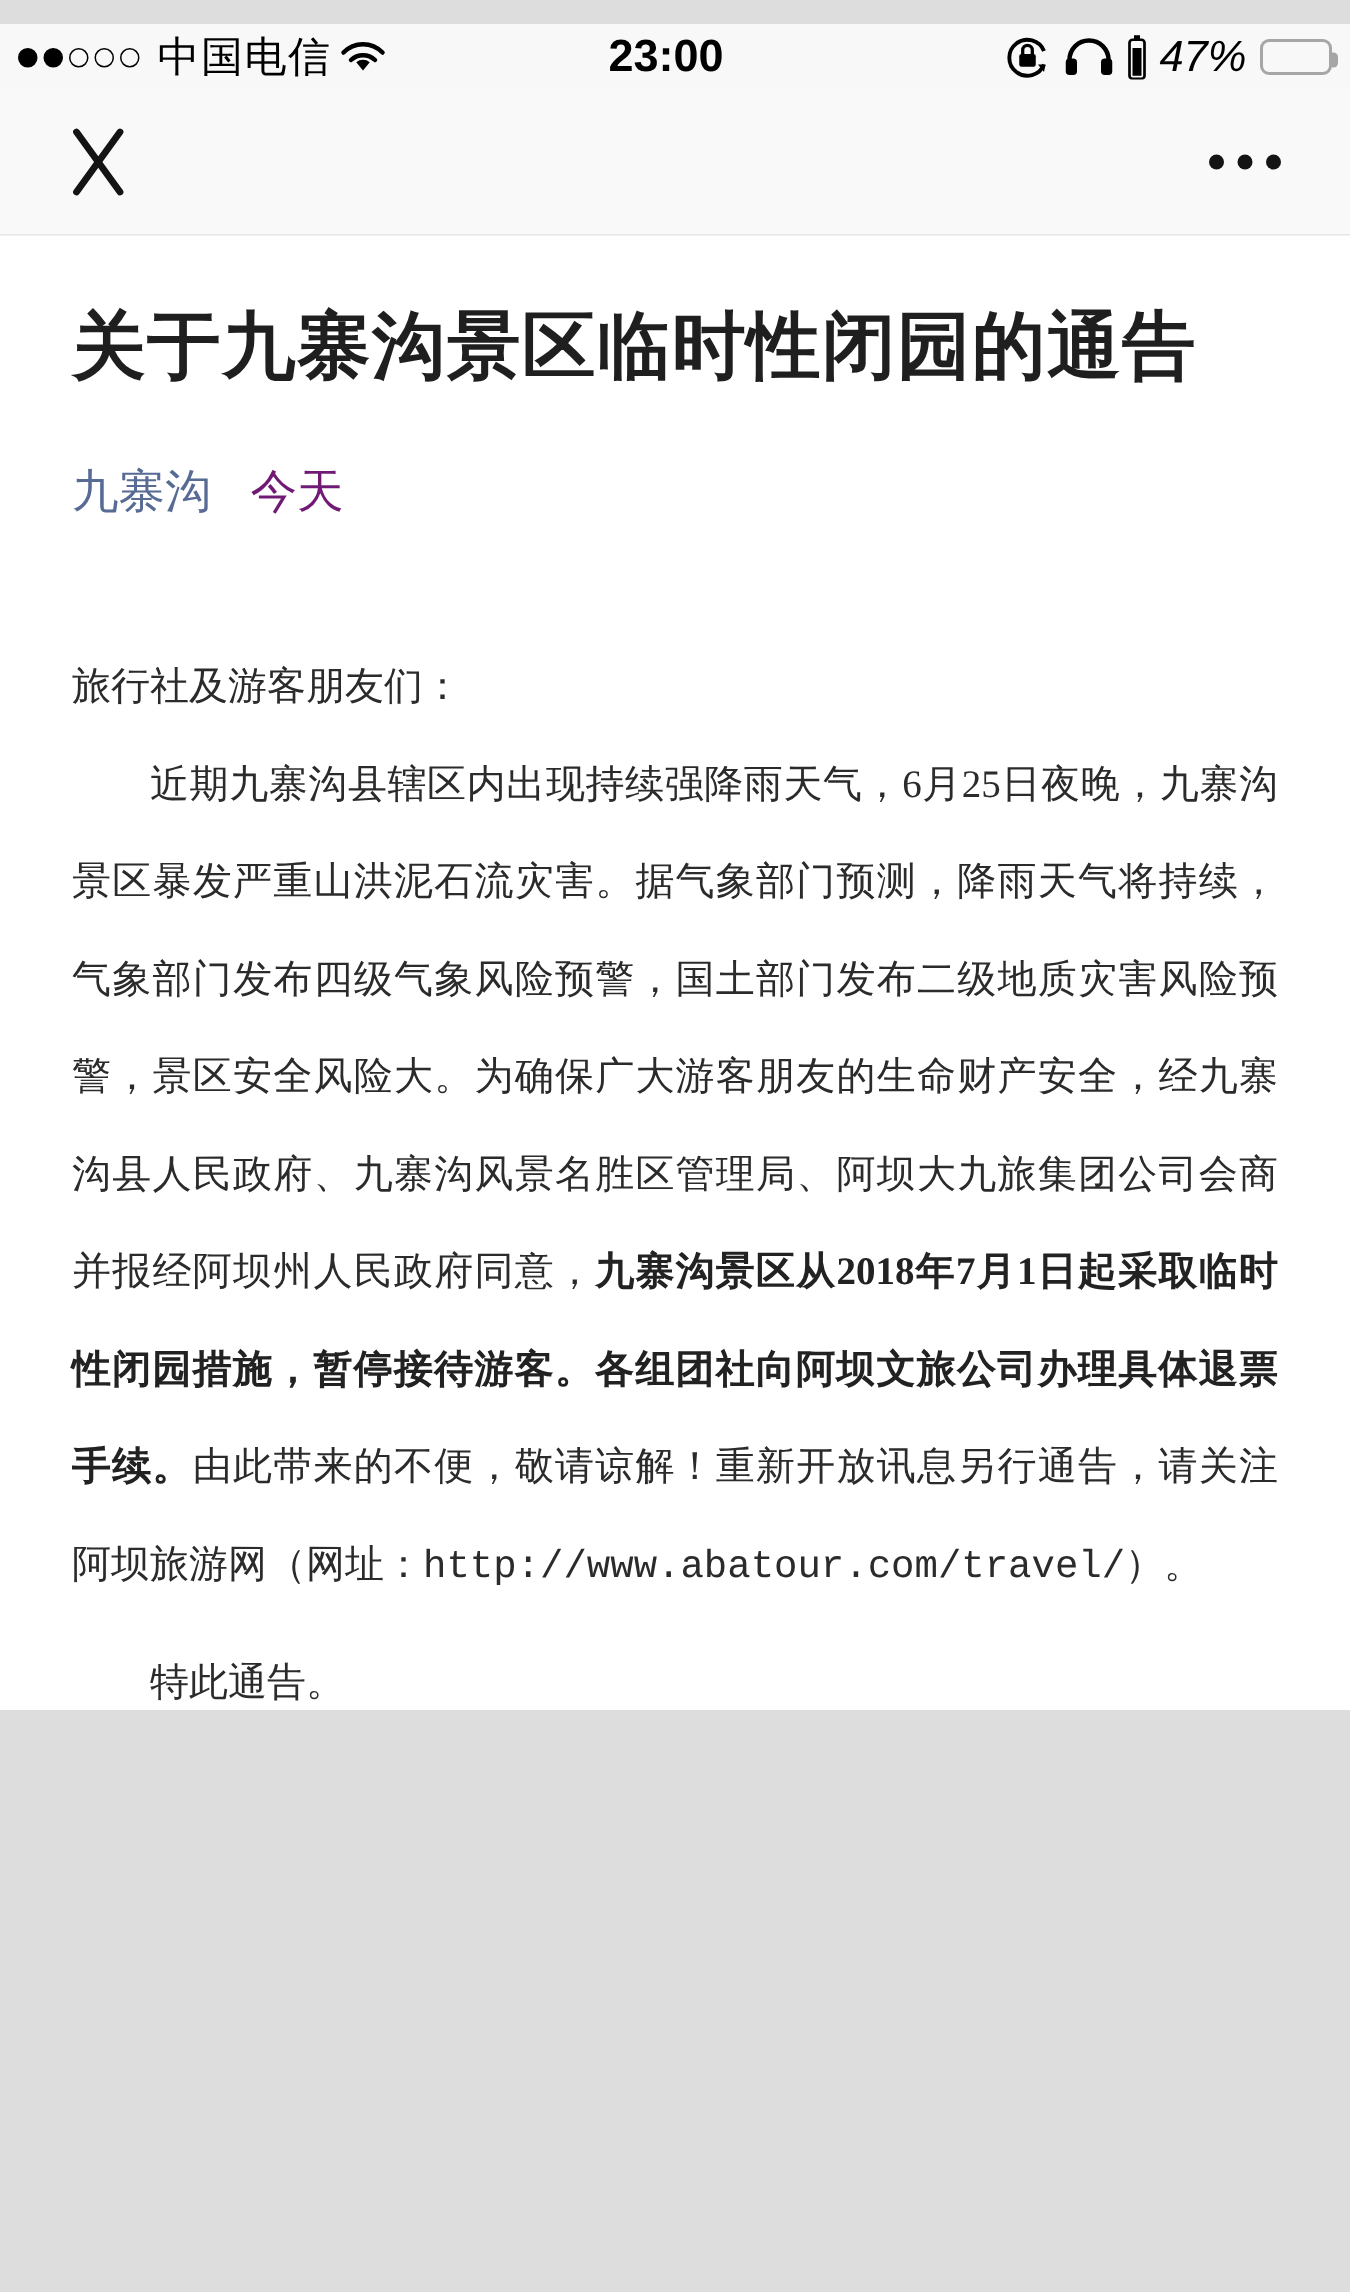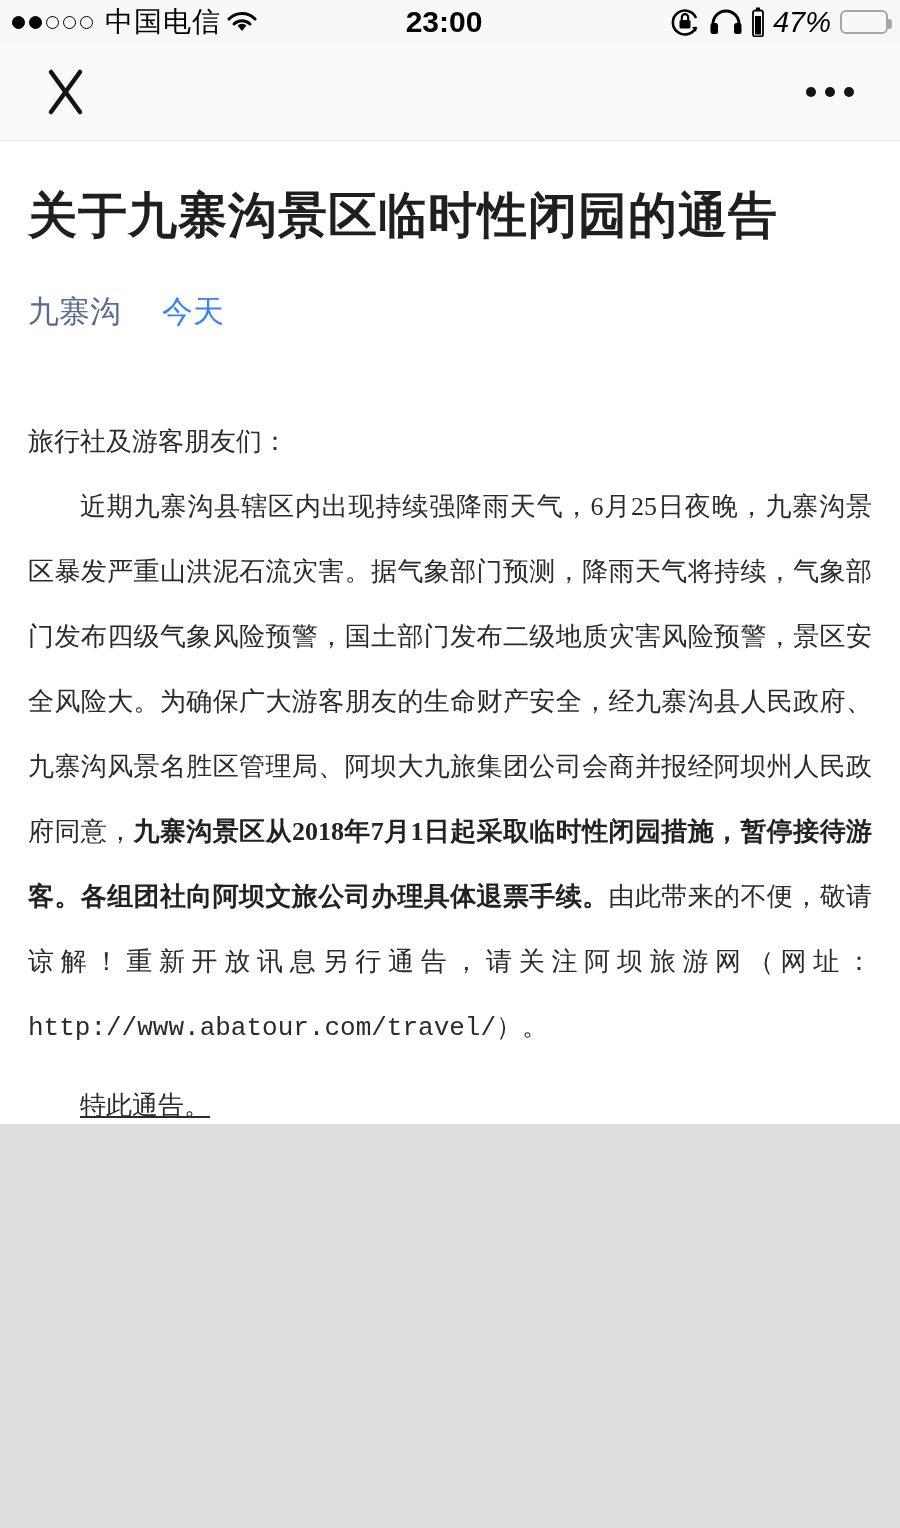--- a/index.html
+++ b/index.html
@@ -1,18 +1,18 @@
 <!DOCTYPE html>
 <html><head>
 <meta charset="utf-8">
 <style>
   * { margin:0; padding:0; box-sizing:border-box; }
   html,body { background:#dddddd; }
   .screen {
-    width:900px; height:1124px; margin:0 auto; background:#ffffff;
+    width:900px; height:1124px; margin:16px auto; background:#ffffff;
     font-family:"Liberation Sans","DejaVu Sans",sans-serif; color:#111;
     position:relative; overflow:hidden;
   }
   
   .status-bar {
     height:44px; background:#f8f8f8; display:flex; align-items:center;
     padding:0 12px; position:relative; font-size:28px; color:#000;
   }
   .sb-left { display:flex; align-items:center; gap:6px; }
   .signal-dots { display:flex; align-items:center; gap:4px; margin-right:6px; }
@@ -32,36 +32,36 @@
     background:#a6a6a6; border-radius:0 3px 3px 0; }
   
   .nav-bar {
     height:97px; background:#f9f9f9; border-bottom:1px solid #e6e6e6;
     display:flex; align-items:center; justify-content:space-between; padding:0 46px;
   }
   .nav-btn { background:none; border:none; cursor:pointer; display:flex; align-items:center; }
   .more-dots { display:flex; gap:9px; }
   .more-dots i { width:10px; height:10px; border-radius:50%; background:#141414; display:block; }
   
-  .article { padding:0 28px; }
+  .article { padding:0 48px; }
   .article-title {
     margin-top:46px; font-size:49px; line-height:1.18; font-weight:700; color:#1f1f1f;
     letter-spacing:1px;
   }
-  .byline { margin-top:46px; font-size:31px; display:flex; gap:41px; align-items:baseline; }
+  .byline { margin-top:46px; font-size:31px; display:flex; gap:26px; align-items:baseline; }
   .byline .author { cursor:pointer; }
   .article-body {
     margin-top:76px; font-size:26px; line-height:65px; color:#2b2b2b;
     font-family:"Liberation Serif","DejaVu Serif",serif;
     text-align:justify; text-justify:inter-ideograph;
   }
   .article-body p.indent { text-indent:2em; }
   .article-body .run-bold { font-weight:700; color:#222; }
   .article-body .run-url { font-family:Liberation Mono, monospace; }
-  .closing { margin-top:12px;text-decoration:underline; }
+  .closing { margin-top:12px; }
   .signature-line { margin-top:112px; text-align:left; }
 </style>
 </head>
 <body>
 
 <div class="screen">
 
   <div class="status-bar">
     <div class="sb-left">
       <span class="signal-dots" id="signal-dots">
@@ -126,21 +126,21 @@
           <i></i>
         </span>
     </button>
   </div>
 
   <div class="article">
     <h1 class="article-title">关于九寨沟景区临时性闭园的通告</h1>
 
     <div class="byline">
       <span class="author" id="author-link" style="color: rgb(87, 107, 149);">九寨沟</span>
-      <span class="pub-time" id="publish-time" style="color: #3b82f6;">今天</span>
+      <span class="pub-time" id="publish-time" style="color: #701a75;">今天</span>
     </div>
 
     <div class="article-body">
       <p class="salutation">旅行社及游客朋友们：</p>
       <p class="indent" id="paragraph-main"><span>近期九寨沟县辖区内出现持续强降雨天气，6月25日夜晚，九寨沟景区暴发严重山洪泥石流灾害。据气象部门预测，降雨天气将持续，气象部门发布四级气象风险预警，国土部门发布二级地质灾害风险预警，景区安全风险大。为确保广大游客朋友的生命财产安全，经九寨沟县人民政府、九寨沟风景名胜区管理局、阿坝大九旅集团公司会商并报经阿坝州人民政府同意，</span><span class="run-bold">九寨沟景区从2018年7月1日起采取临时性闭园措施，暂停接待游客。各组团社向阿坝文旅公司办理具体退票手续。</span><span>由此带来的不便，敬请谅解！重新开放讯息另行通告，请关注阿坝旅游网（网址：</span><span class="run-url">http://www.abatour.com/travel/</span><span>）。</span></p>
       <p class="indent closing">特此通告。</p>
       <p class="signature-line">九寨沟风景名胜区管理局</p>
 
     </div>
   </div>

